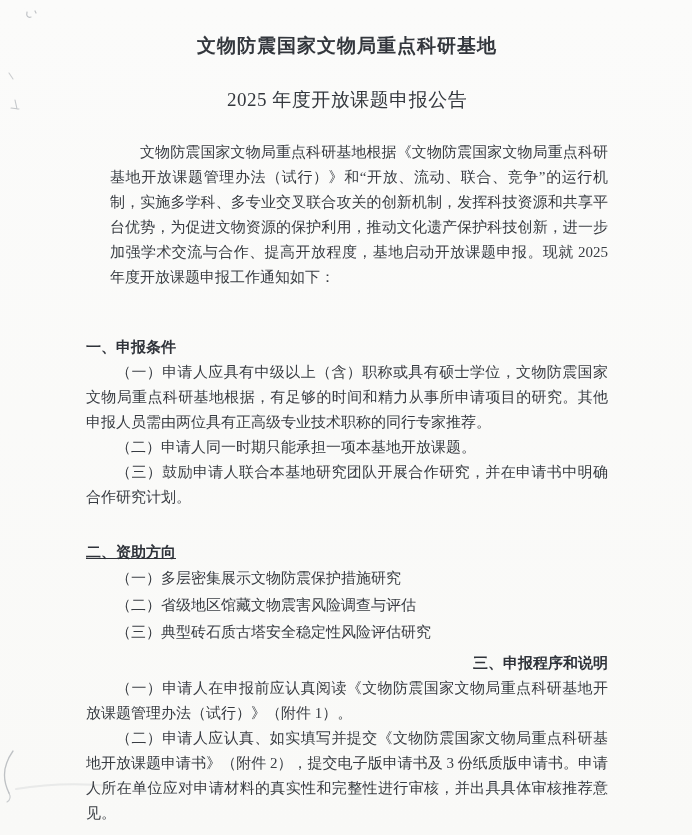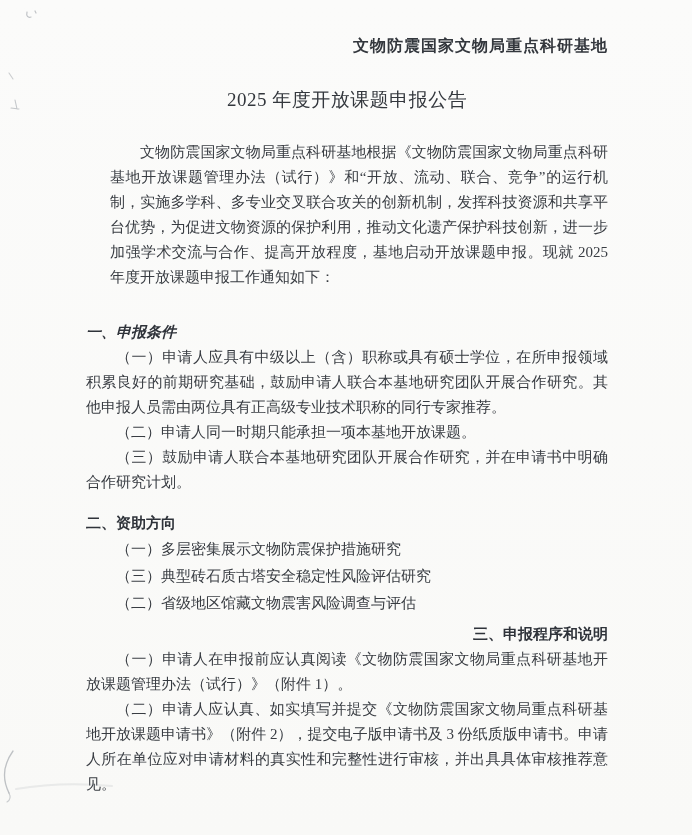--- a/index.html
+++ b/index.html
@@ -17,23 +17,23 @@
     color: #383c42;
     overflow: hidden;
   }
   .artifacts {
     position: absolute; left: 0; top: 0;
     width: 692px; height: 835px;
     pointer-events: none;
   }
   h1.doc-title {
     margin: 3px 0 0;
-    font-size: 16px; font-weight: bold;
+    font-size: 19px; font-weight: bold;
     line-height: 26px;
-    text-align: right;
+    text-align: center;
     letter-spacing: 1px;
     color: #33373d;
   }
   h2.doc-subtitle {
     margin: 28px 0 0;
     font-size: 19px; font-weight: normal;
     line-height: 26px;
     text-align: center;
     letter-spacing: 0.5px;
     color: #33373d;
@@ -46,22 +46,22 @@
     text-justify: inter-ideograph;
     text-indent: 2em;
   }
   p.intro { margin-top: 27px; margin-left: 24px; }
   h3.sec-heading {
     margin: 0;
     font-size: 15px; font-weight: bold;
     line-height: 25px;
     color: #2f333a;
   }
-  .sec-1 h3 { margin-top: 30px; font-style: italic; }
-  .sec-2 h3 { margin-top: 16px; }
+  .sec-1 h3 { margin-top: 45px; }
+  .sec-2 h3 { margin-top: 30px; text-decoration: underline; }
   .sec-3 h3 { margin-top: 5px; text-align: right; }
   .sec-2 p.body-par { line-height: 27px; }
 </style>
 </head>
 <body>
 
 <div class="page">
 
   <svg class="artifacts" viewBox="0 0 692 835" xmlns="http://www.w3.org/2000/svg">
     <g stroke="#8e949b" fill="none" stroke-linecap="round">
@@ -75,30 +75,30 @@
   </svg>
 
   <h1 class="doc-title">文物防震国家文物局重点科研基地</h1>
 
   <h2 class="doc-subtitle">2025 年度开放课题申报公告</h2>
 
   <p class="body-par intro">文物防震国家文物局重点科研基地根据《文物防震国家文物局重点科研基地开放课题管理办法（试行）》和“开放、流动、联合、竞争”的运行机制，实施多学科、多专业交叉联合攻关的创新机制，发挥科技资源和共享平台优势，为促进文物资源的保护利用，推动文化遗产保护科技创新，进一步加强学术交流与合作、提高开放程度，基地启动开放课题申报。现就 2025 年度开放课题申报工作通知如下：</p>
 
   <section class="sec-1">
     <h3 class="sec-heading">一、申报条件</h3>
-    <p class="body-par">（一）申请人应具有中级以上（含）职称或具有硕士学位，在所申报领域积累良好的前期研究基础，鼓励申请人联合本基地研究团队开展合作研究。其他申报人员需由两位具有正高级专业技术职称的同行专家推荐。</p>
+    <p class="body-par">（一）申请人应具有中级以上（含）职称或具有硕士学位，文物防震国家文物局重点科研基地根据，有足够的时间和精力从事所申请项目的研究。其他申报人员需由两位具有正高级专业技术职称的同行专家推荐。</p>
     <p class="body-par">（二）申请人同一时期只能承担一项本基地开放课题。</p>
     <p class="body-par">（三）鼓励申请人联合本基地研究团队开展合作研究，并在申请书中明确合作研究计划。</p>
   </section>
 
   <section class="sec-2">
     <h3 class="sec-heading">二、资助方向</h3>
     <p class="body-par">（一）多层密集展示文物防震保护措施研究</p>
+    <p class="body-par">（二）省级地区馆藏文物震害风险调查与评估</p>
     <p class="body-par">（三）典型砖石质古塔安全稳定性风险评估研究</p>
-    <p class="body-par">（二）省级地区馆藏文物震害风险调查与评估</p>
   </section>
 
   <section class="sec-3">
     <h3 class="sec-heading">三、申报程序和说明</h3>
     <p class="body-par">（一）申请人在申报前应认真阅读《文物防震国家文物局重点科研基地开放课题管理办法（试行）》（附件 1）。</p>
     <p class="body-par">（二）申请人应认真、如实填写并提交《文物防震国家文物局重点科研基地开放课题申请书》（附件 2），提交电子版申请书及 3 份纸质版申请书。申请人所在单位应对申请材料的真实性和完整性进行审核，并出具具体审核推荐意见。</p>
   </section>
 
 </div>
 

